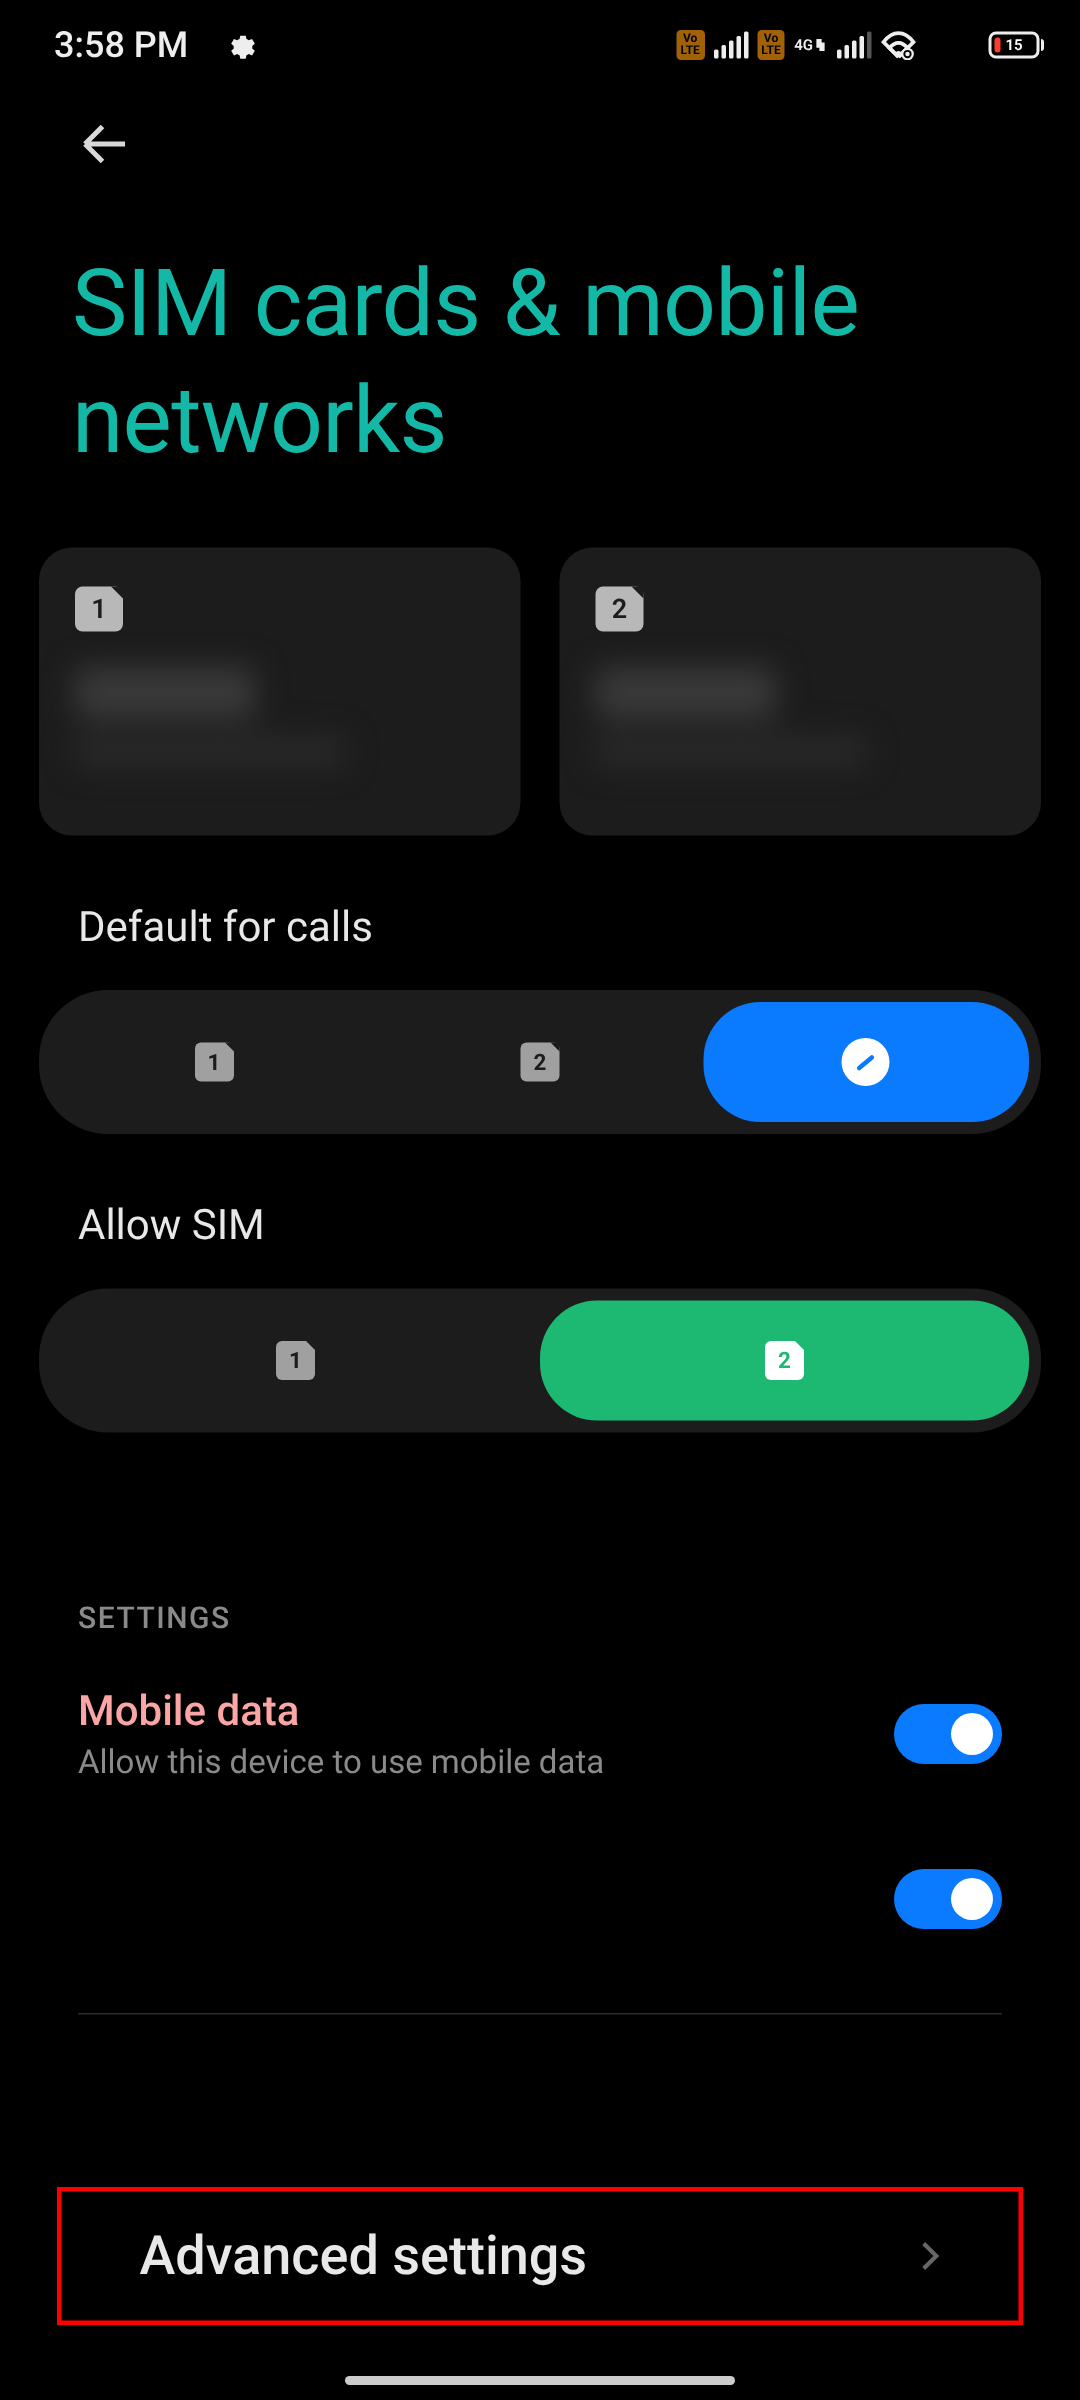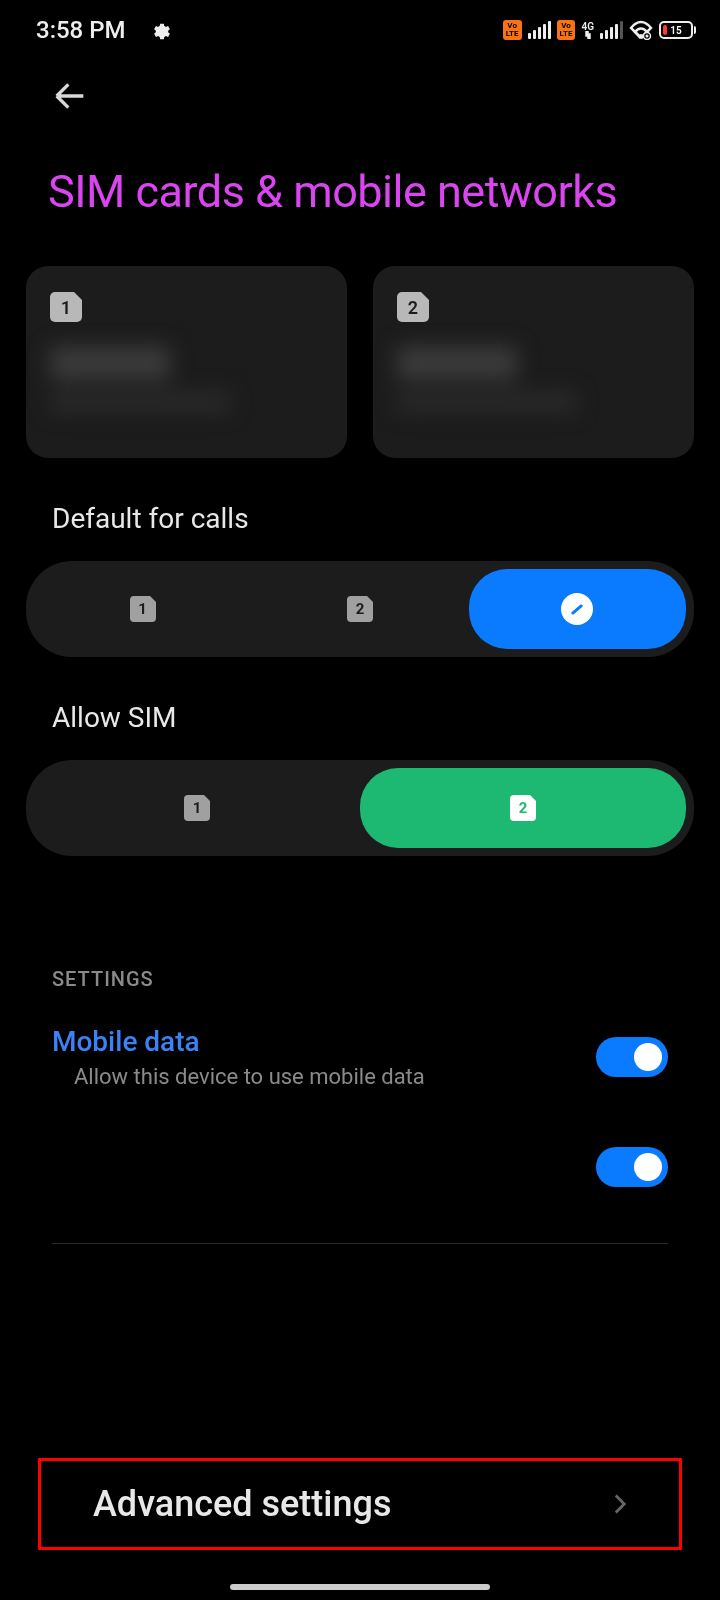--- a/index.html
+++ b/index.html
@@ -35,21 +35,21 @@
     .status-right {
       display: flex;
       align-items: center;
       gap: 6px;
     }
     .gear {
       width: 22px;
       height: 22px;
     }
     .volte {
-      background: #f97316;
+      background: #a16207;
       color: #000;
       font-size: 8px;
       font-weight: 700;
       padding: 2px 3px;
       border-radius: 3px;
       line-height: 8px;
       text-align: center;
     }
     .signal-bars {
       display: flex;
@@ -73,20 +73,21 @@
     }
     .battery-body {
       width: 34px;
       height: 18px;
       border: 2px solid #eeeeee;
       border-radius: 5px;
       position: relative;
       display: flex;
       align-items: center;
       padding: 2px;
+      margin-left: 42px;
     }
     .battery-fill {
       width: 15%;
       height: 100%;
       background: #ff3b30;
       border-radius: 2px;
     }
     .battery-text {
       position: absolute;
       left: 50%;
@@ -105,23 +106,23 @@
       padding: 20px 0 0 50px;
       height: 80px;
     }
     .back-arrow {
       width: 40px;
       height: 40px;
       color: #d8d8d8;
     }
     .page-title {
       padding: 28px 48px 0 48px;
-      font-size: 45px;
+      font-size: 62px;
       font-weight: 400;
-      color: #d946ef;
+      color: #14b8a6;
       line-height: 1.25;
       letter-spacing: -0.5px;
     }
     .sim-cards {
       display: flex;
       gap: 26px;
       padding: 46px 26px 0 26px;
     }
     .sim-card {
       flex: 1;
@@ -265,27 +266,26 @@
       display: flex;
       align-items: center;
       justify-content: space-between;
     }
     .setting-text {
       flex: 1;
     }
     .setting-title {
       font-size: 28px;
       font-weight: 500;
-      color: #3b82f6;
+      color: #fca5a5;
       margin-bottom: 6px;
     }
     .setting-subtitle {
       font-size: 22px;
       color: #8a8a8a;
-      margin-left: 22px;
     }
     .toggle {
       width: 72px;
       height: 40px;
       background: #0a7aff;
       border-radius: 20px;
       position: relative;
       flex-shrink: 0;
     }
     .toggle-knob {
@@ -354,21 +354,21 @@
   <div class="status-right">
     <div class="volte">Vo<br>LTE</div>
     <div class="signal-bars">
       <div class="bar" style="height:6px"></div>
       <div class="bar" style="height:9px"></div>
       <div class="bar" style="height:12px"></div>
       <div class="bar" style="height:15px"></div>
       <div class="bar" style="height:18px"></div>
     </div>
     <div class="volte">Vo<br>LTE</div>
-    <div style="display:flex;flex-direction:column;align-items:center;gap:0">
+    <div style="display:flex;align-items:center;gap:0">
       <span class="net-4g">4G</span>
       <svg width="10" height="8" viewBox="0 0 10 8" fill="#eee">
           <path d="M3 0 L3 5 L5 5 L5 0 M5 8 L5 3 L7 3 L7 8" stroke="#eee" stroke-width="1.5"></path>
         </svg>
     </div>
     <div class="signal-bars">
       <div class="bar" style="height:6px"></div>
       <div class="bar" style="height:9px"></div>
       <div class="bar" style="height:12px"></div>
       <div class="bar" style="height:15px"></div>

